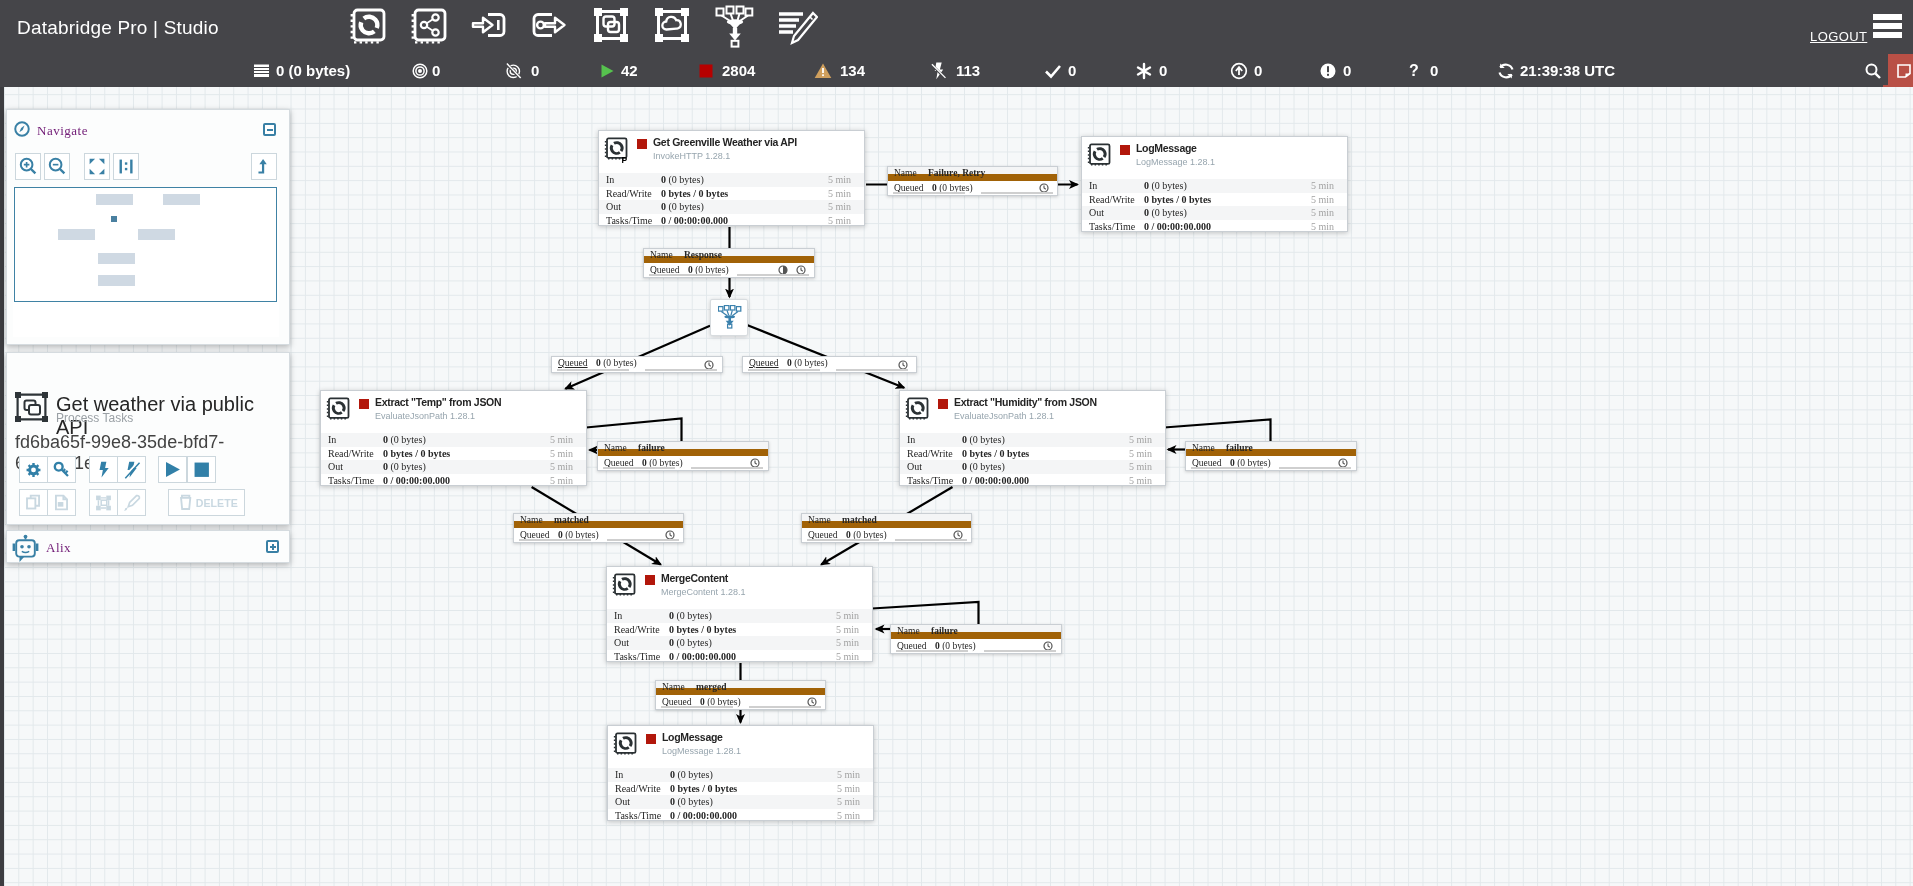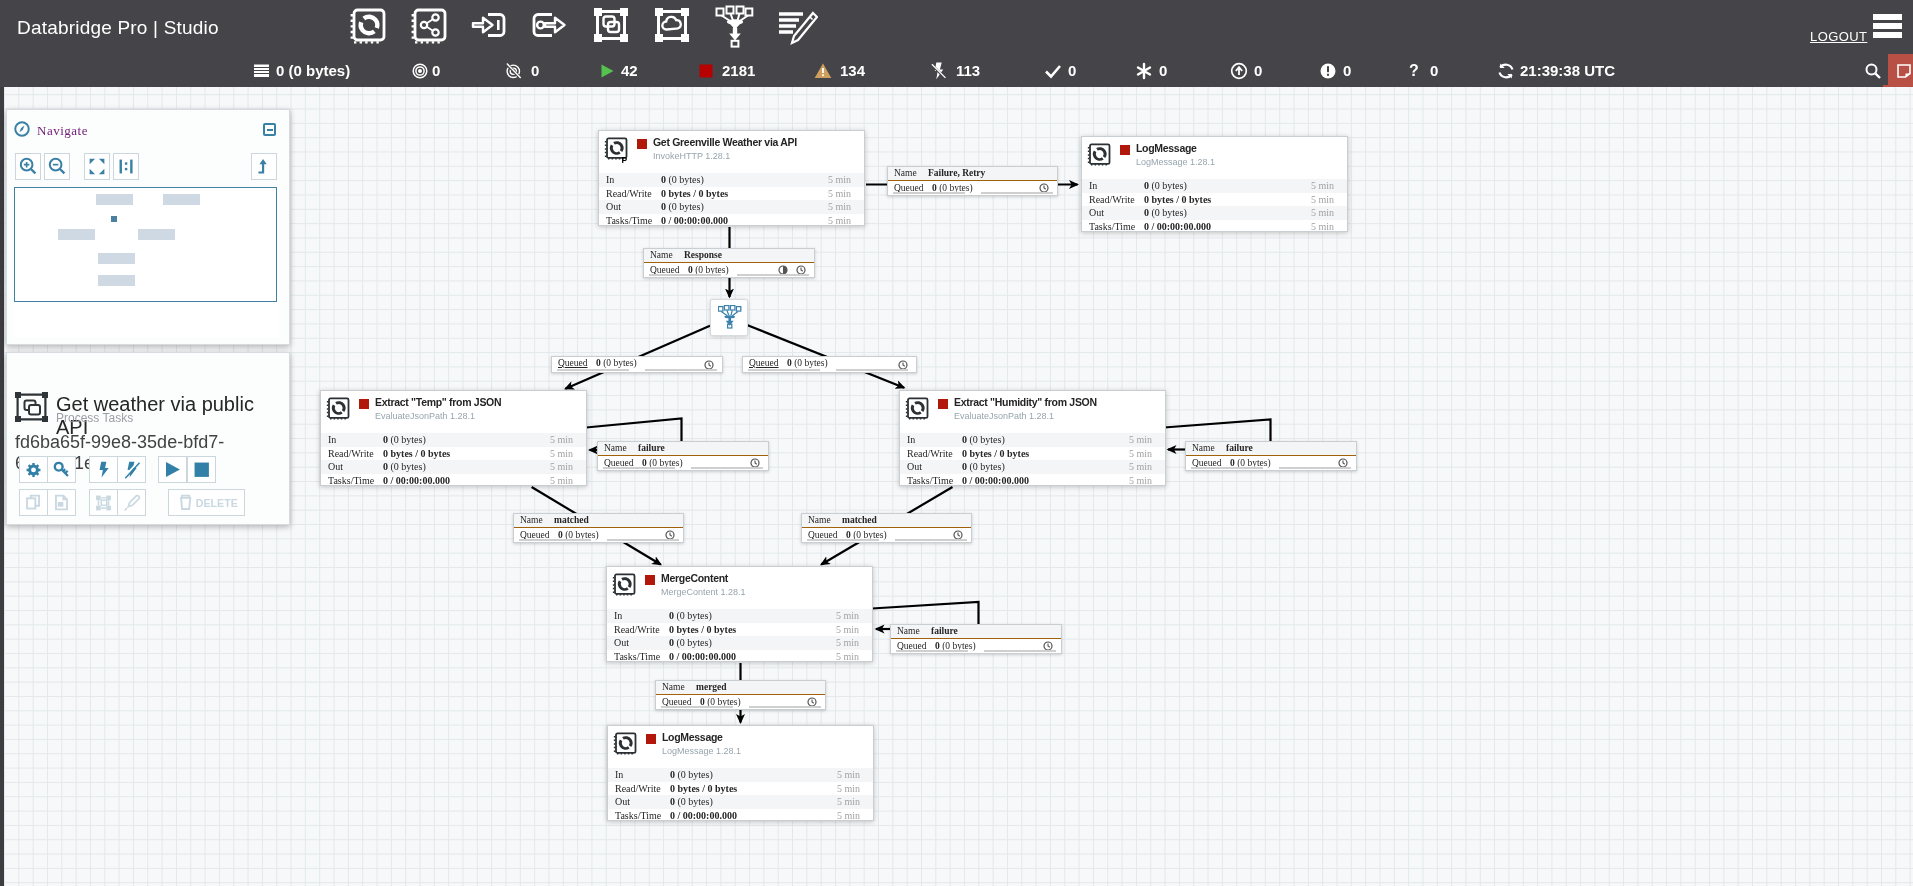--- a/index.html
+++ b/index.html
@@ -27,21 +27,21 @@
 .pstate { position:absolute; left:38px; top:8px; width:10px; height:10px; background:#b2170b; }
 .pname { position:absolute; left:54px; top:5px; font-size:10.5px; font-weight:bold; letter-spacing:-0.3px; color:#242424; white-space:nowrap; }
 .ptype { position:absolute; left:54px; top:20px; font-size:9px; color:#97a5ae; white-space:nowrap; }
 .prow { position:absolute; left:0; width:265px; height:13.5px; font-size:10px; line-height:13.7px; font-family:"Liberation Serif", serif; color:#262626; white-space:nowrap; }
 .prow.g { background:#f4f5f6; }
 .plab { position:absolute; left:7px; }
 .pval { position:absolute; left:62px; }
 .pmin { position:absolute; right:13px; color:#a2a2a2; }
 .b { font-weight:bold; }
 .clab { position:absolute; background:#fff; border:1px solid #c9ced3; box-shadow:0 1px 3px rgba(0,0,0,.18); z-index:15; font-family:"Liberation Serif", serif; font-size:9.5px; color:#262626; }
-.crow1 { position:relative; height:13.5px; background:#f4f5f6; border-bottom:1px solid #a16207; line-height:13.5px; white-space:nowrap; }
+.crow1 { position:relative; height:13.5px; background:#f4f5f6; border-bottom:7px solid #a16207; line-height:13.5px; white-space:nowrap; }
 .crow2 { position:relative; height:13.5px; line-height:14px; white-space:nowrap; }
 .cn { position:absolute; left:6px; }
 .cv { position:absolute; left:40px; font-weight:bold; }
 .cq { position:absolute; left:6px;text-decoration:underline; }
 .cqv { position:absolute; left:44px; }
 .bar1 { position:absolute; left:5px; bottom:1px; width:72px; height:2px; background:#cfcfcf; }
 .bar2 { position:absolute; left:93px; bottom:1px; width:72px; height:2px; background:#cfcfcf; }
 #funnel { position:absolute; left:710px; top:299px; width:38px; height:37px; background:#fff; border-radius:2px; border:1px solid #d8dcdf; box-shadow:0 1px 4px rgba(0,0,0,.18); z-index:20; }
 .panel { position:absolute; left:6px; width:284px; background:#fcfdfd; border:1px solid #d5dbdf; box-shadow:0 2px 6px rgba(0,0,0,.28); z-index:30; }
 .phead2 { position:relative; height:40px; }
@@ -549,20 +549,35 @@
       </svg>
   <svg class="navbtn" style="left:110px;top:136px;width:29px" viewBox="0 0 28 27">
         <path d="M19.5 6 a2.5 2.5 0 0 1 3 3 L15 16.5 l-4.5 1.5 L12 13.5 z" fill="none" stroke="#c9d8e1" stroke-width="1.8"></path>
         <path d="M9.5 19.5 a3 3 0 0 1 -3.5 2.8 a4 4 0 0 0 1.2 -2.6 a2 2 0 0 1 2.3 -0.2 z" fill="#c9d8e1"></path>
       </svg>
   <svg class="navbtn" style="left:161px;top:136px;width:77px" viewBox="0 0 77 27">
         <path d="M10 8.5 h12 M12 8.5 v-2.5 h8 v2.5 M11 8.5 l1.2 12 h7.6 l1.2 -12" fill="none" stroke="#c9d8e1" stroke-width="2"></path>
         <text x="27" y="18.5" font-size="11.5" font-weight="bold" fill="#c9d8e1" font-family="Liberation Sans, sans-serif">DELETE</text>
       </svg>
 </div>
+  <div class="panel" style="top:530px;height:33px">
+  <svg style="position:absolute;left:5px;top:3px" width="27" height="29" viewBox="0 0 27 29">
+    <path d="M13.5 5.5 v-2.5" stroke="#3980a5" stroke-width="1.7"></path>
+        <circle cx="13.5" cy="2.6" r="1.9" fill="#3980a5"></circle>
+    <rect x="0.6" y="9.5" width="2.6" height="7.5" fill="#3980a5"></rect>
+        <rect x="23.8" y="9.5" width="2.6" height="7.5" fill="#3980a5"></rect>
+    <rect x="4.2" y="6.3" width="18.6" height="16.3" rx="3" fill="none" stroke="#3980a5" stroke-width="1.9"></rect>
+    <circle cx="10" cy="12.7" r="1.8" fill="#3980a5"></circle>
+        <circle cx="17" cy="12.7" r="1.8" fill="#3980a5"></circle>
+    <path d="M9.8 17.3 q3.7 2.4 7.4 0" fill="none" stroke="#3980a5" stroke-width="1.5"></path>
+    <path d="M7.5 22.5 v5.5 l5 -5.5 z" fill="#3980a5"></path>
+  </svg>
+  <span class="ptitle" style="left:39px;top:9px">Alix</span>
+  <div class="mbtn plus" style="top:9px;right:10px"></div>
+</div>
   <div id="header">
     <div id="brand">Databridge Pro | Studio</div>
     <a id="logout">LOGOUT</a>
     <div id="burger">
         <div></div>
         <div></div>
         <div></div>
       </div>
     <div id="notebox">
         <svg style="position:absolute;left:9px;top:10px" width="14" height="14" viewBox="0 0 14 14">
@@ -664,21 +679,21 @@
     <svg class="tbico" style="left:598px;top:62px" width="18" height="18" viewBox="0 0 18 18">
         <path d="M3.5 2.5 L15.5 9 L3.5 15.5 z" fill="#56c24e"></path>
       </svg>
     <div class="st" style="left:621px">
         <span class="stt">42</span>
       </div>
     <svg class="tbico" style="left:697px;top:62px" width="18" height="18" viewBox="0 0 18 18">
         <rect x="2.5" y="2.5" width="13" height="13" fill="#b70000"></rect>
       </svg>
     <div class="st" style="left:722px">
-        <span class="stt">2181</span>
+        <span class="stt">2804</span>
       </div>
     <svg class="tbico" style="left:814px;top:62px" width="18" height="18" viewBox="0 0 18 18">
         <path d="M9 1.5 L17.3 16 H0.7 z" fill="#cf9f5d"></path>
         <rect x="8.1" y="6" width="1.8" height="5" fill="#fff"></rect>
         <rect x="8.1" y="12.3" width="1.8" height="1.8" fill="#fff"></rect>
       </svg>
     <div class="st" style="left:840px">
         <span class="stt">134</span>
       </div>
     <svg class="tbico" style="left:929px;top:62px" width="18" height="18" viewBox="0 0 18 18">

